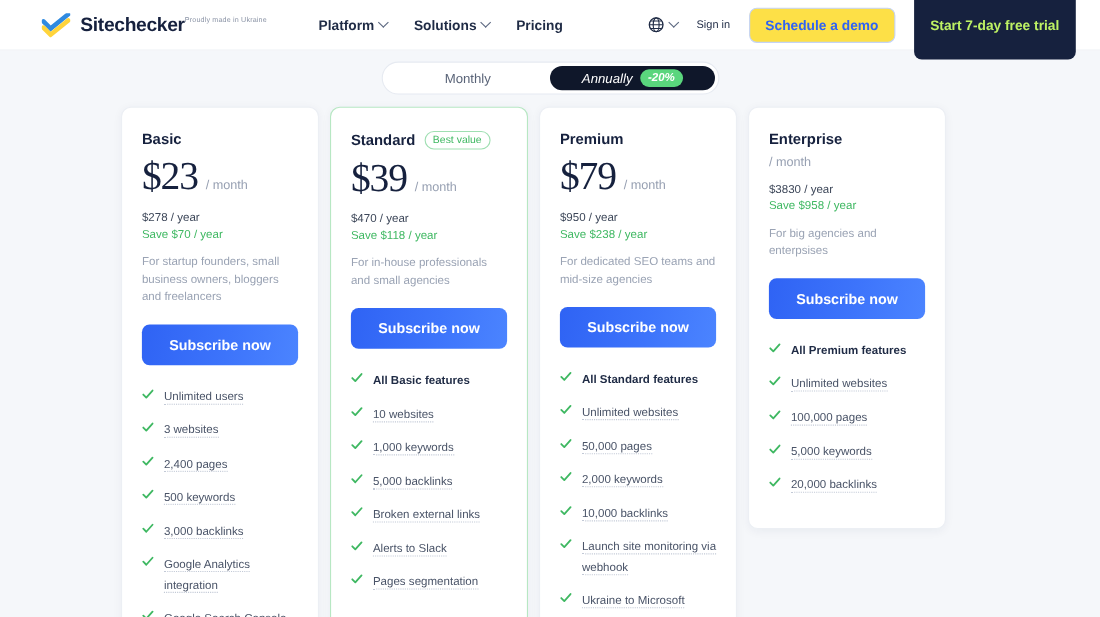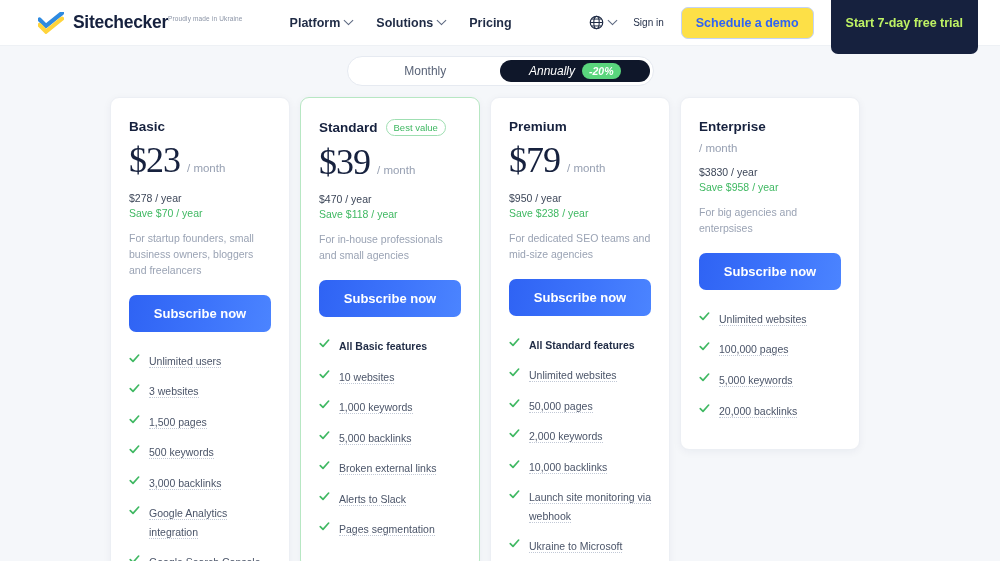--- a/index.html
+++ b/index.html
@@ -353,21 +353,21 @@
         <li class="feature">
           <svg class="check" viewBox="0 0 14 14">
             <path d="M1.6 7.2 L5.1 10.7 L12.3 2.6" fill="none" stroke="#3fb862" stroke-width="2.1" stroke-linecap="round" stroke-linejoin="round"></path>
           </svg>
           <span><span class="feat-text dotted">3 websites</span></span>
         </li>
         <li class="feature">
           <svg class="check" viewBox="0 0 14 14">
             <path d="M1.6 7.2 L5.1 10.7 L12.3 2.6" fill="none" stroke="#3fb862" stroke-width="2.1" stroke-linecap="round" stroke-linejoin="round"></path>
           </svg>
-          <span><span class="feat-text dotted">1,500 pages</span></span>
+          <span><span class="feat-text dotted">2,400 pages</span></span>
         </li>
         <li class="feature">
           <svg class="check" viewBox="0 0 14 14">
             <path d="M1.6 7.2 L5.1 10.7 L12.3 2.6" fill="none" stroke="#3fb862" stroke-width="2.1" stroke-linecap="round" stroke-linejoin="round"></path>
           </svg>
           <span><span class="feat-text dotted">500 keywords</span></span>
         </li>
         <li class="feature">
           <svg class="check" viewBox="0 0 14 14">
             <path d="M1.6 7.2 L5.1 10.7 L12.3 2.6" fill="none" stroke="#3fb862" stroke-width="2.1" stroke-linecap="round" stroke-linejoin="round"></path>
@@ -512,20 +512,26 @@
       </div>
       <div class="yearly">$3830 / year</div>
       <div class="save">Save $958 / year</div>
       <div class="desc">For big agencies and enterpsises</div>
       <button class="subscribe">Subscribe now</button>
       <ul class="features">
         <li class="feature">
           <svg class="check" viewBox="0 0 14 14">
             <path d="M1.6 7.2 L5.1 10.7 L12.3 2.6" fill="none" stroke="#3fb862" stroke-width="2.1" stroke-linecap="round" stroke-linejoin="round"></path>
           </svg>
+          <span><span class="feat-text bold">All Premium features</span></span>
+        </li>
+        <li class="feature">
+          <svg class="check" viewBox="0 0 14 14">
+            <path d="M1.6 7.2 L5.1 10.7 L12.3 2.6" fill="none" stroke="#3fb862" stroke-width="2.1" stroke-linecap="round" stroke-linejoin="round"></path>
+          </svg>
           <span><span class="feat-text dotted">Unlimited websites</span></span>
         </li>
         <li class="feature">
           <svg class="check" viewBox="0 0 14 14">
             <path d="M1.6 7.2 L5.1 10.7 L12.3 2.6" fill="none" stroke="#3fb862" stroke-width="2.1" stroke-linecap="round" stroke-linejoin="round"></path>
           </svg>
           <span><span class="feat-text dotted">100,000 pages</span></span>
         </li>
         <li class="feature">
           <svg class="check" viewBox="0 0 14 14">

